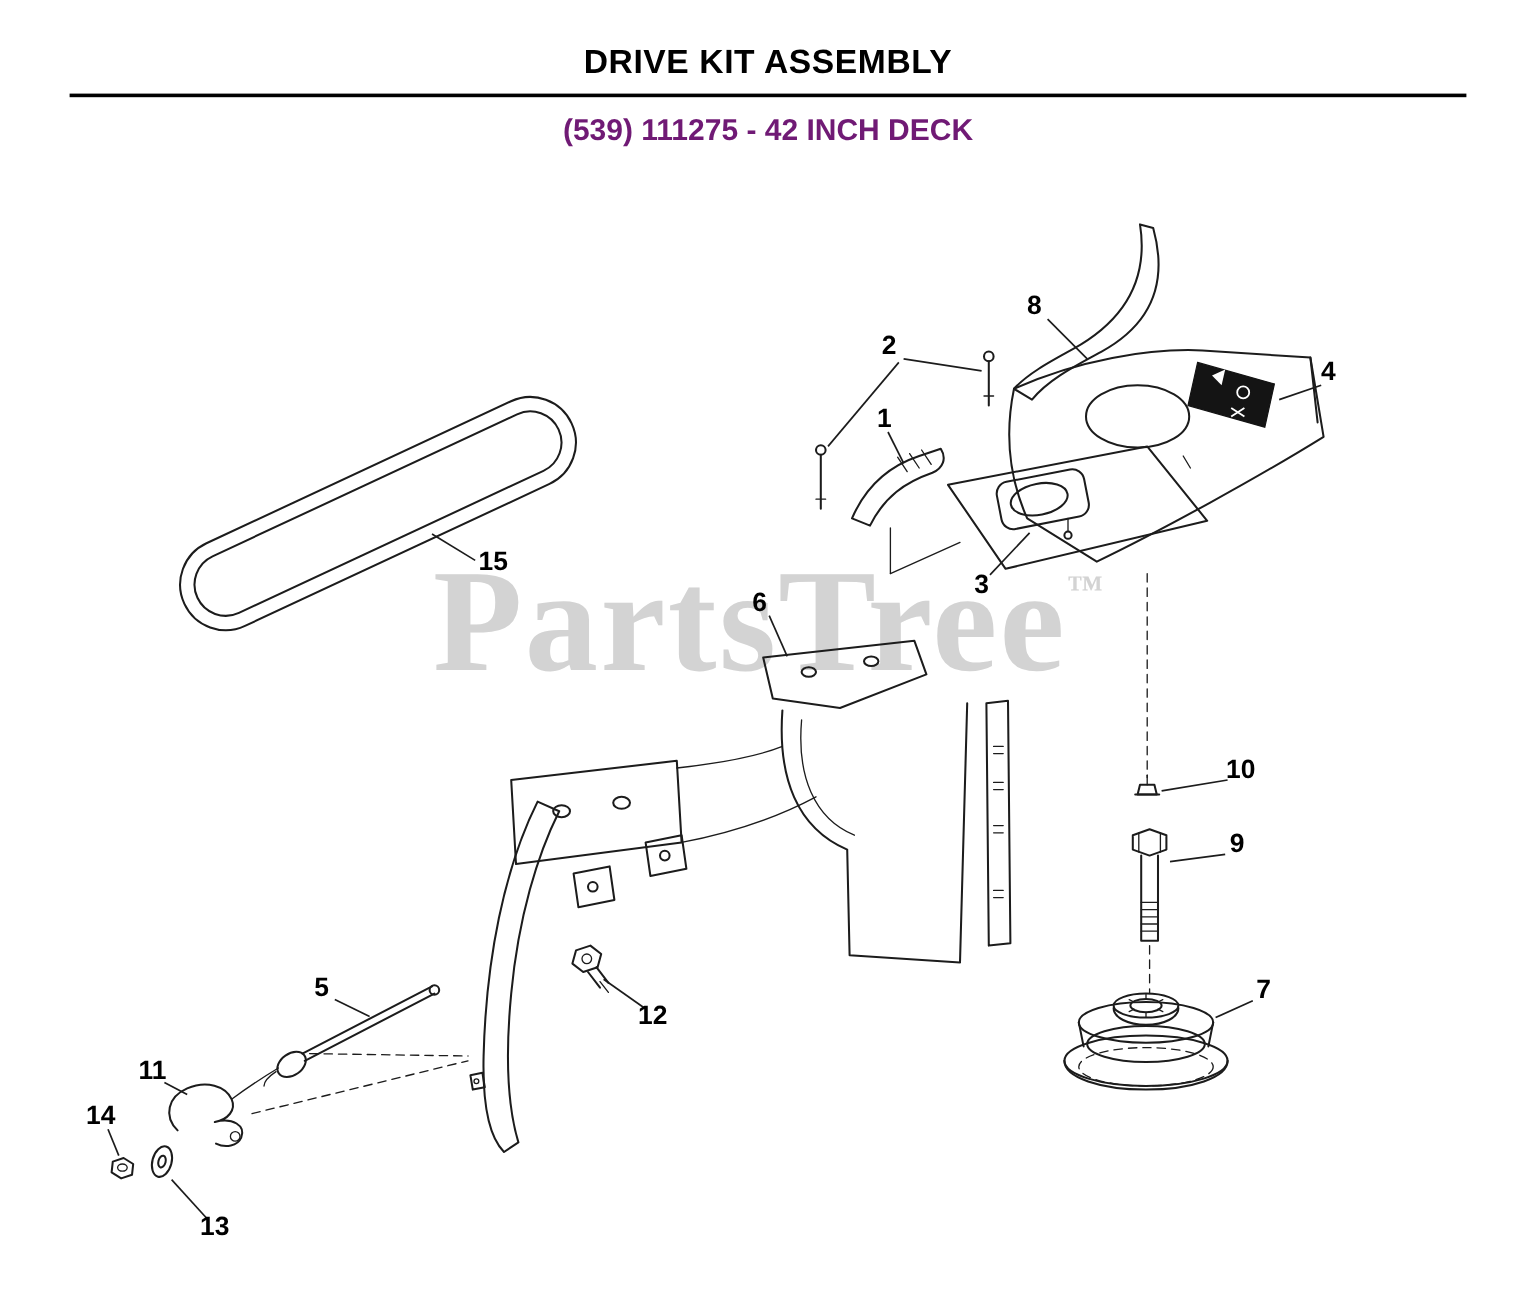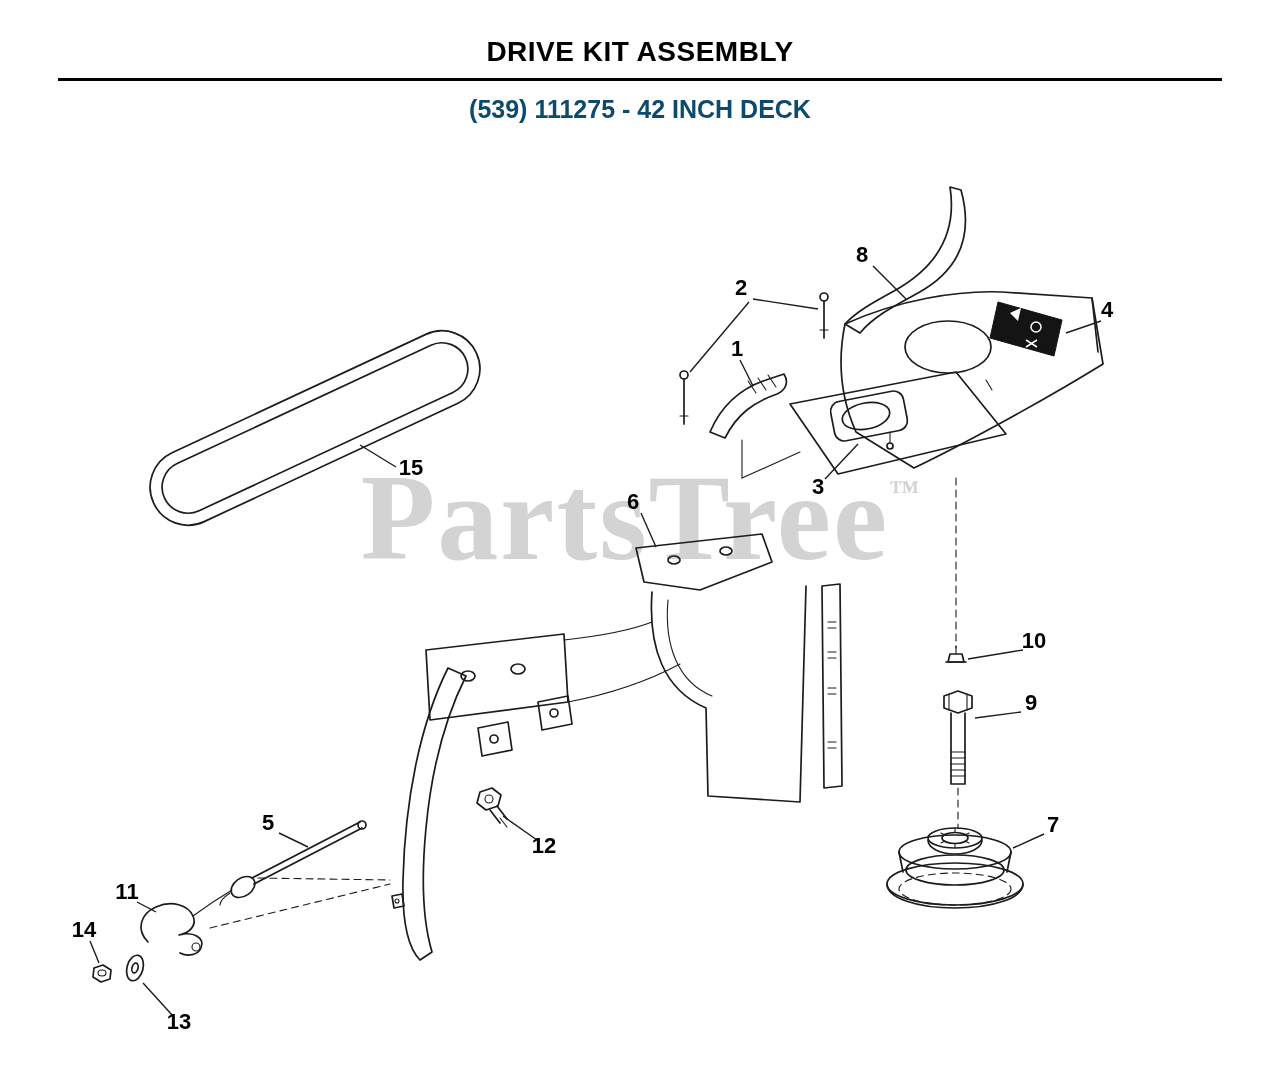--- a/index.html
+++ b/index.html
@@ -6,21 +6,21 @@
   body {
     width:1280px; height:1082px;
     background:#ffffff;
     font-family:"Liberation Sans", sans-serif;
     position:relative;
     overflow:hidden;
   }
   .header { position:absolute; top:0; left:0; right:0; text-align:center; z-index:3; }
   .header h1 { margin:36px 0 0; font-size:28px; font-weight:bold; letter-spacing:0.5px; color:#000; }
   .rule { height:3px; background:#000; margin:10px 58px 0; }
-  .header h2 { margin:14px 0 0; font-size:25px; font-weight:bold; color:#0c4a6e; }
+  .header h2 { margin:14px 0 0; font-size:25px; font-weight:bold; color:#701a75; }
 
   .watermark {
     position:absolute; top:448px; left:0; width:100%;
     text-align:center; z-index:1;
     color:#d3d3d3;
     font-family:"Liberation Serif", serif;
     font-weight:bold;
     font-size:122px;
     letter-spacing:2px;
     white-space:nowrap;

